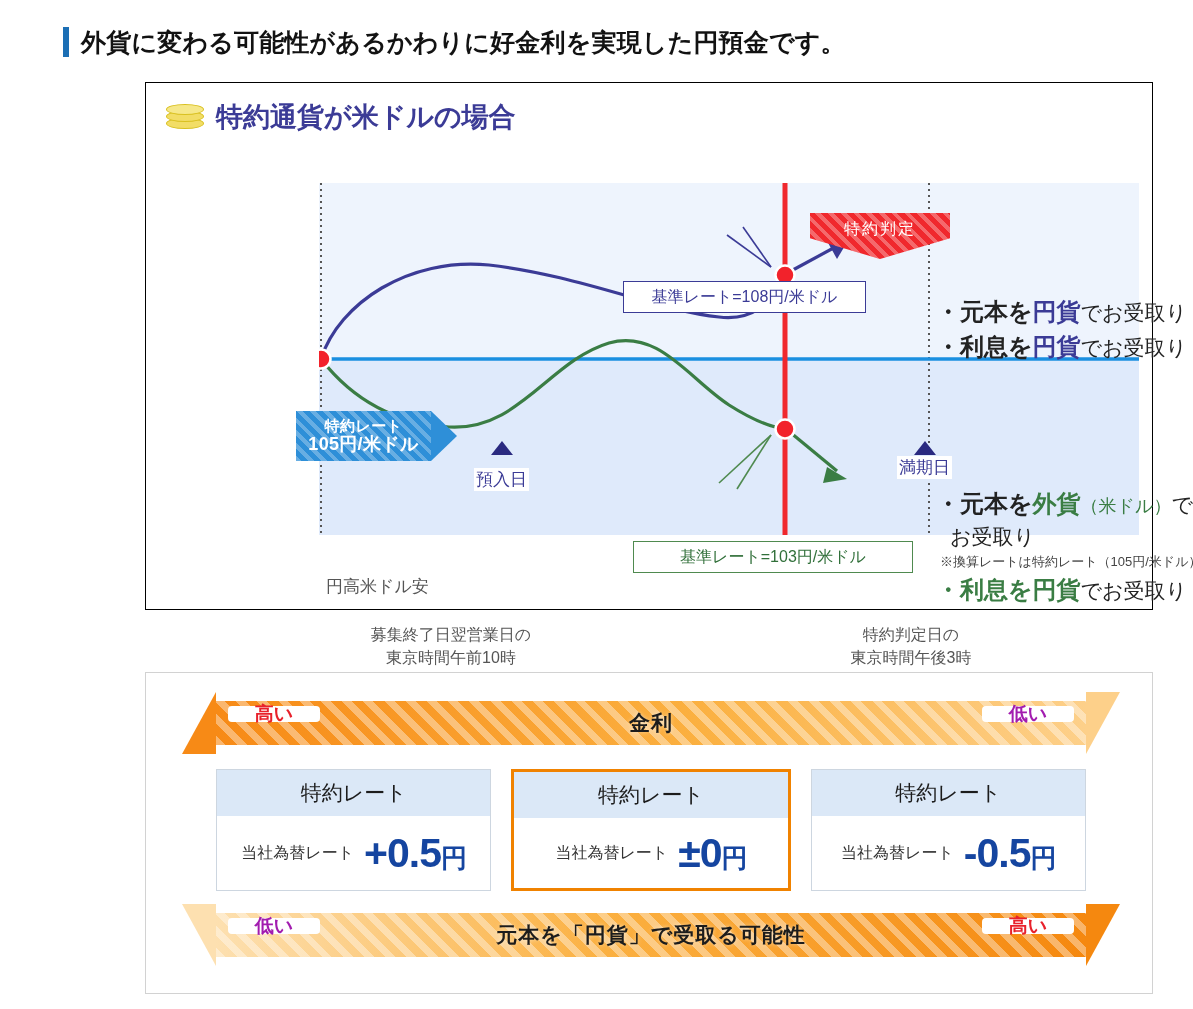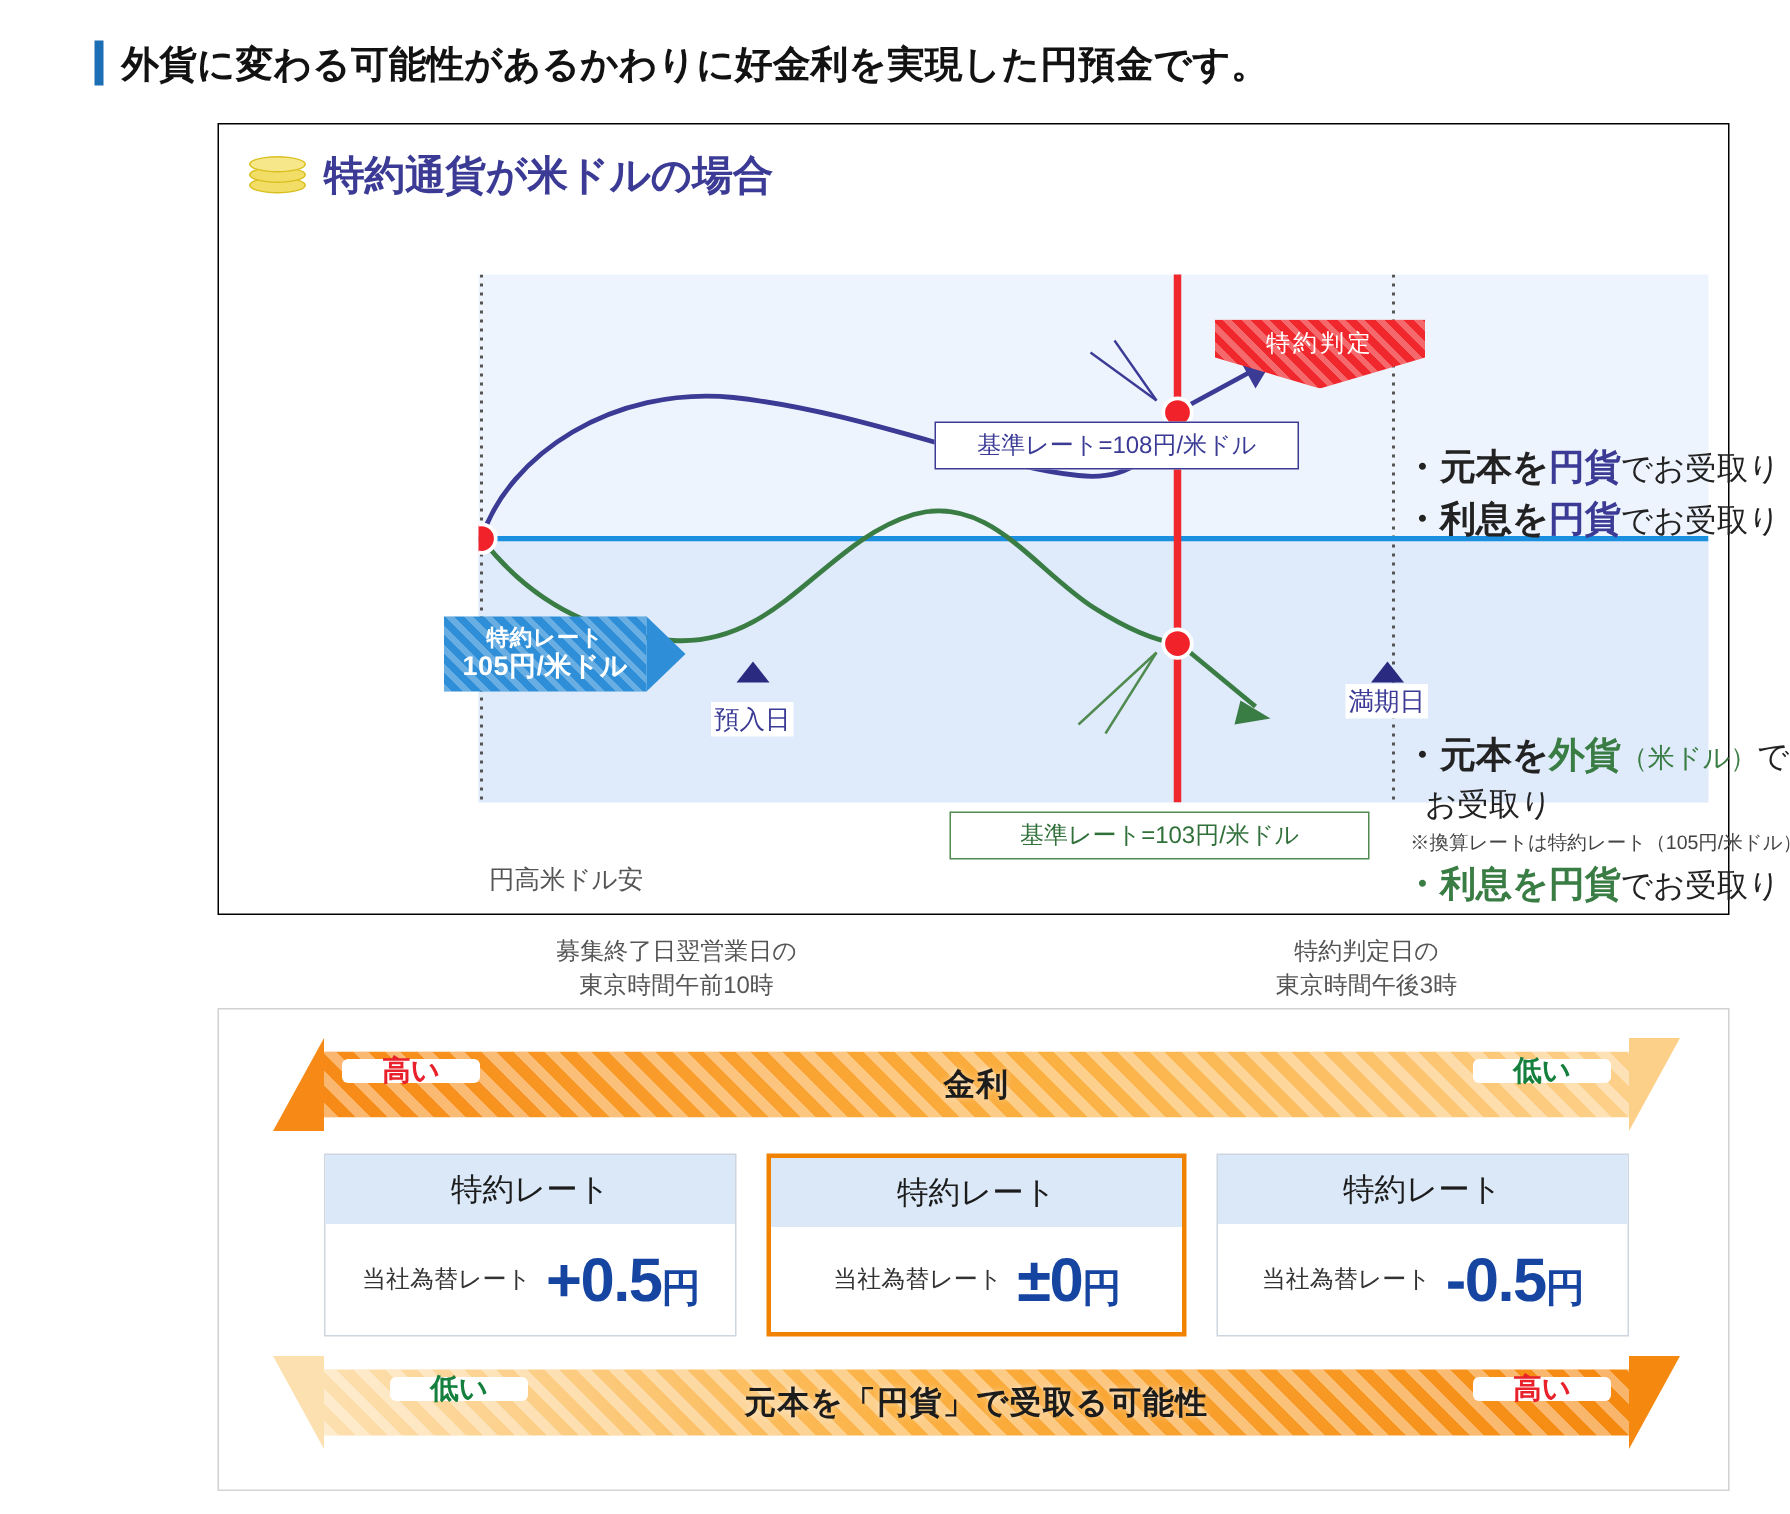--- a/index.html
+++ b/index.html
@@ -184,21 +184,21 @@
     text-shadow:0 0 4px rgba(255,255,255,.55);
   }
   .pill {
     position:absolute; top:5px; width:92px; height:16px; background:#fff;
     border-radius:4px; display:flex; align-items:center; justify-content:center;
     font-size:19px; font-weight:bold;
   }
   .pill-left { left:12px; }
   .pill-right { right:12px; }
   .c-red { color:#e8212b; }
-  .c-blue { color:#15803d;margin-left:32px; }
+  .c-blue { color:#a21caf; }
 
   
   .cards {
     position:absolute; left:0; top:68px; width:870px; height:122px;
     display:flex; gap:20px;
   }
   .card {
     flex:1; border:1px solid #cdd6e0; background:#fff; display:flex; flex-direction:column;
   }
   .card.active { border:3px solid #f08200; }

